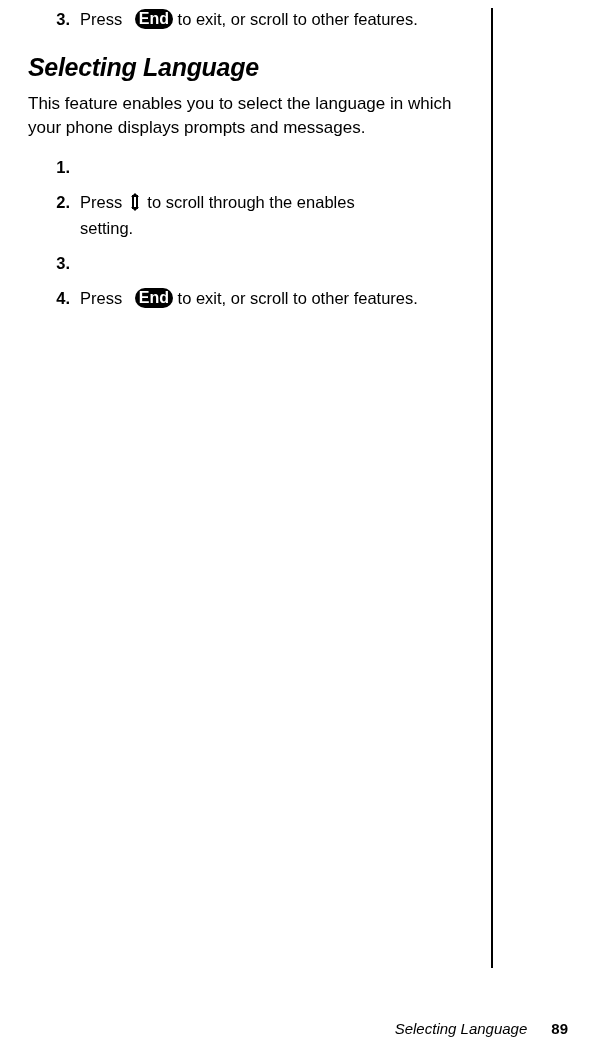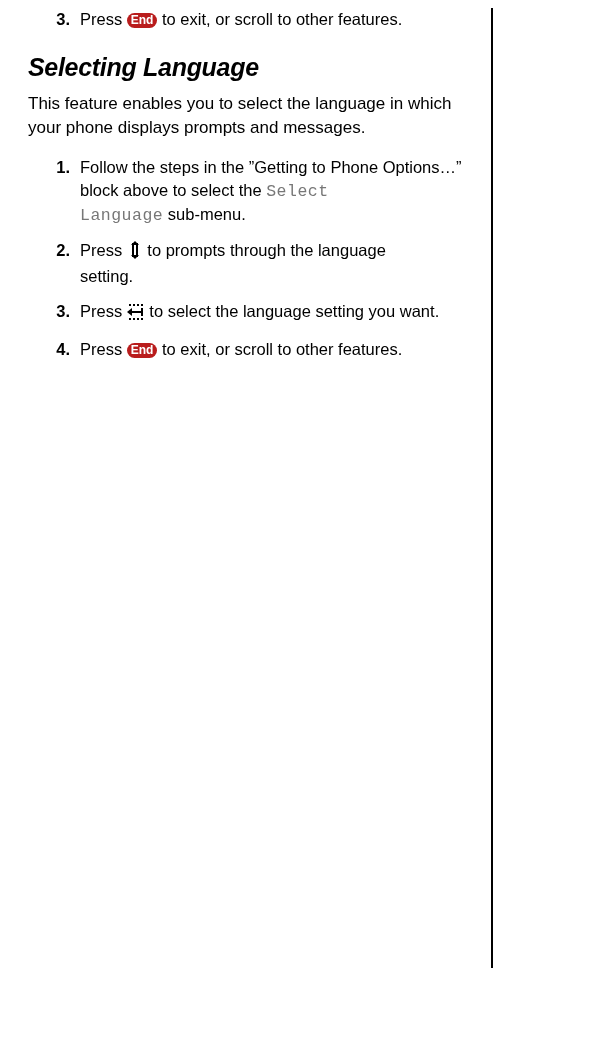--- a/index.html
+++ b/index.html
@@ -49,30 +49,31 @@
       margin: 22px 0 10px 0;
       letter-spacing: -0.3px;
     }
     .intro {
       font-size: 17px;
       line-height: 1.4;
       margin-bottom: 16px;
     }
     .end-key {
       display: inline-block;
-      background: #b91c1c;
+      background: #000000;
       color: #fff;
       border-radius: 10px;
-      font-size: 12px;
+      font-size: 16px;
       font-weight: bold;
       padding: 1px 4px;
       vertical-align: 1px;
       line-height: 1.1;
       font-style: normal;
       font-family: Helvetica, Arial, sans-serif;
+      margin-left: 8px;
     }
     .lcd-font {
       font-family: "Courier New", monospace;
       letter-spacing: 0.5px;
       color: #777;
     }
     .nav-icon {
       display: inline-block;
       vertical-align: -3px;
     }
@@ -101,53 +102,43 @@
         <span>Press </span><span class="end-key">End</span><span> to exit, or scroll to other features.</span>
       </div>
     </div>
 
     <h2 class="heading">Selecting Language</h2>
 
     <p class="intro">This feature enables you to select the language in which your phone displays prompts and messages.</p>
 
     <div class="step-item">
       <div class="step-num">1.</div>
-      <div class="step-text">
-        <span>Follow the steps in the ”Getting to Phone Options…” block above to select the </span><span class="lcd-font">Select</span><br>
-        <span class="lcd-font">Language</span><span> sub-menu.</span>
-      </div>
     </div>
 
     <div class="step-item">
       <div class="step-num">2.</div>
       <div class="step-text">
         <span>Press </span><span class="nav-icon"><svg width="16" height="18" viewBox="0 0 16 18">
               <line x1="6" y1="2" x2="6" y2="16" stroke="#000" stroke-width="2"></line>
               <line x1="10" y1="2" x2="10" y2="16" stroke="#000" stroke-width="2"></line>
               <polygon points="8,0 4,4 12,4" fill="#000"></polygon>
               <polygon points="8,18 4,14 12,14" fill="#000"></polygon>
-            </svg></span><span> to prompts through the language </span><br><span>setting.</span>
+            </svg></span><span> to scroll through the enables </span><br><span>setting.</span>
       </div>
     </div>
 
     <div class="step-item">
       <div class="step-num">3.</div>
-      <div class="step-text">
-        <span>Press </span><span class="nav-icon"><svg width="18" height="16" viewBox="0 0 18 16">
-              <line x1="2" y1="1" x2="16" y2="1" stroke="#000" stroke-width="2" stroke-dasharray="2"></line>
-              <line x1="2" y1="15" x2="16" y2="15" stroke="#000" stroke-width="2" stroke-dasharray="2"></line>
-              <polygon points="0,8 5,4 5,12" fill="#000"></polygon>
-              <line x1="5" y1="8" x2="15" y2="8" stroke="#000" stroke-width="2"></line>
-              <line x1="15" y1="4" x2="15" y2="12" stroke="#000" stroke-width="2"></line>
-            </svg></span><span> to select the language setting you want.</span>
-      </div>
     </div>
 
     <div class="step-item">
       <div class="step-num">4.</div>
       <div class="step-text">
         <span>Press </span><span class="end-key">End</span><span> to exit, or scroll to other features.</span>
       </div>
     </div>
 
   </div>
 
+  <div class="footer">
+    <span>Selecting Language</span><span class="pg">89</span>
+  </div>
 </div>
 
 </body></html>

